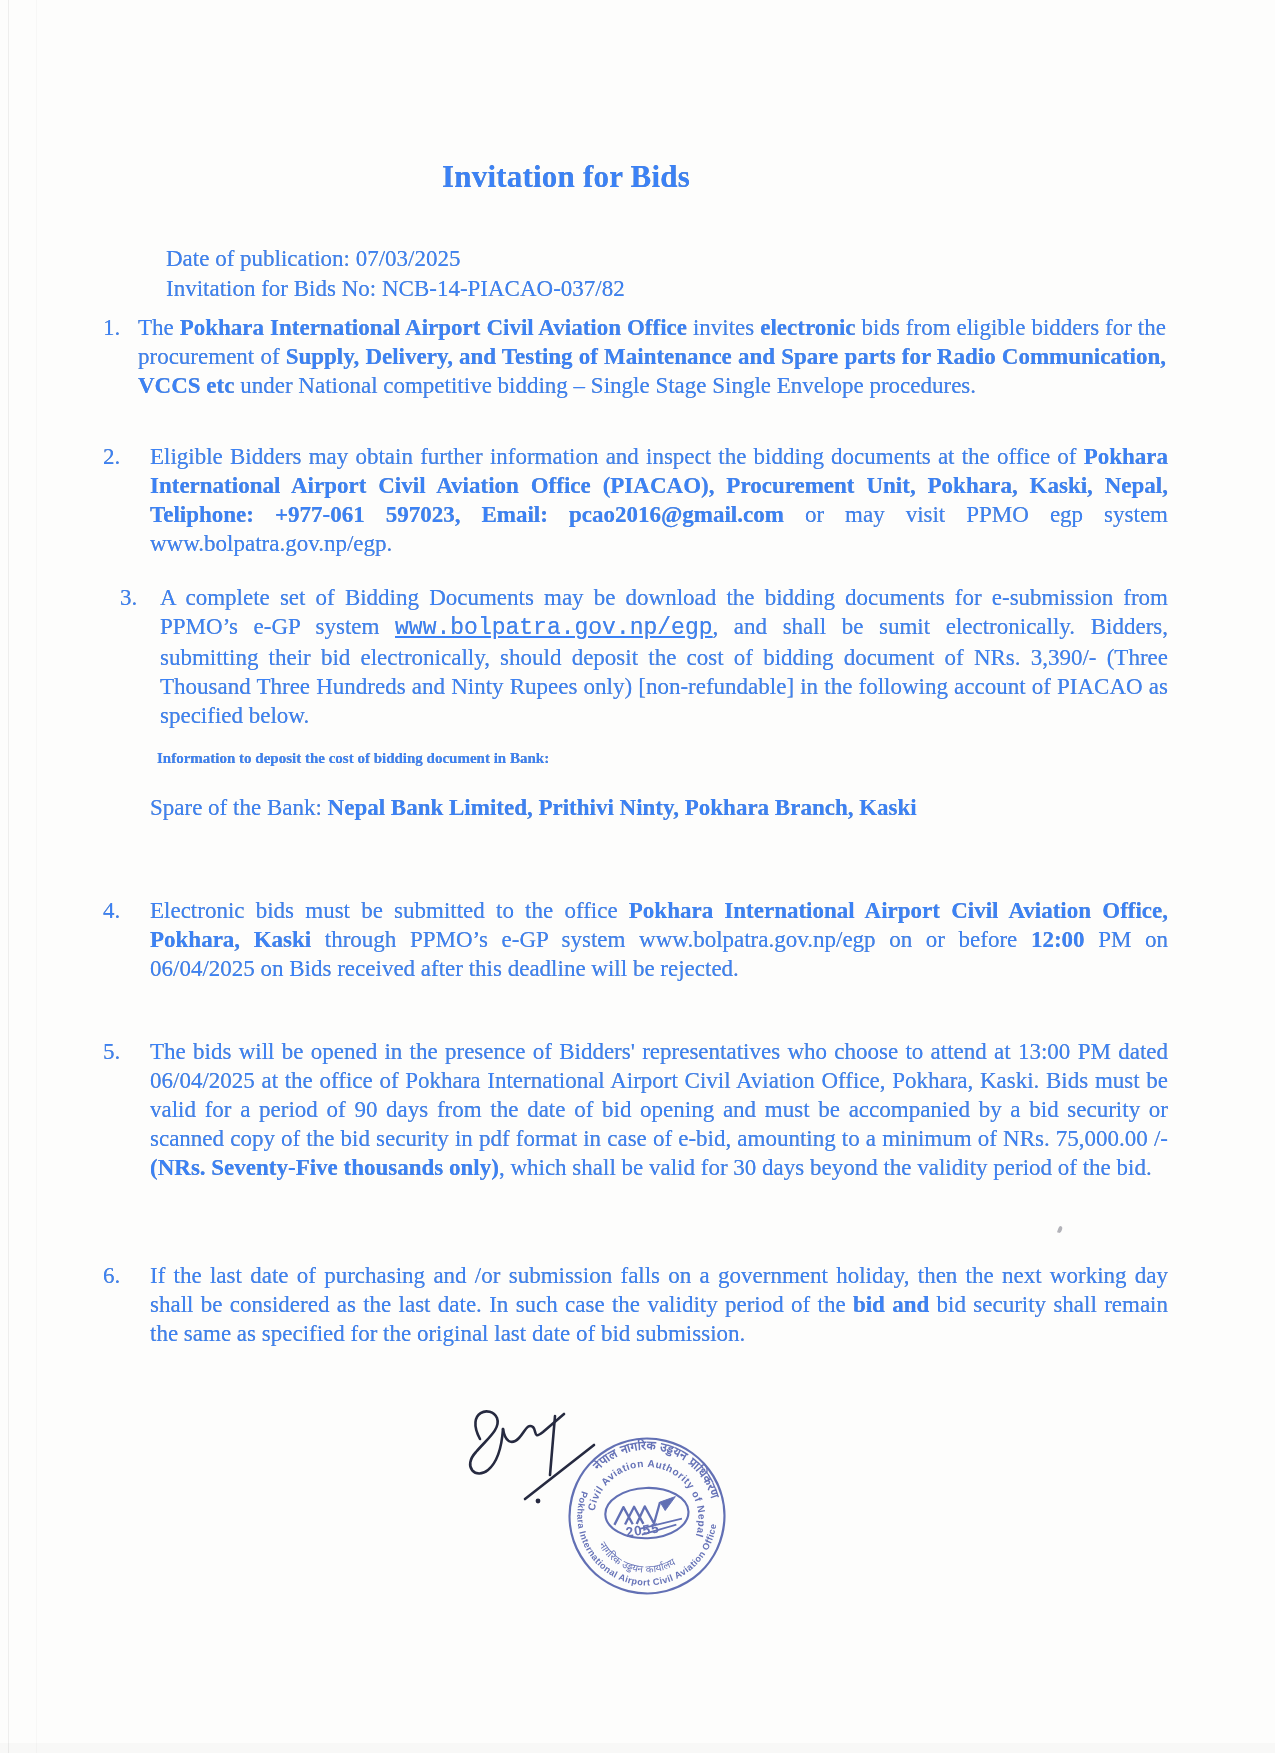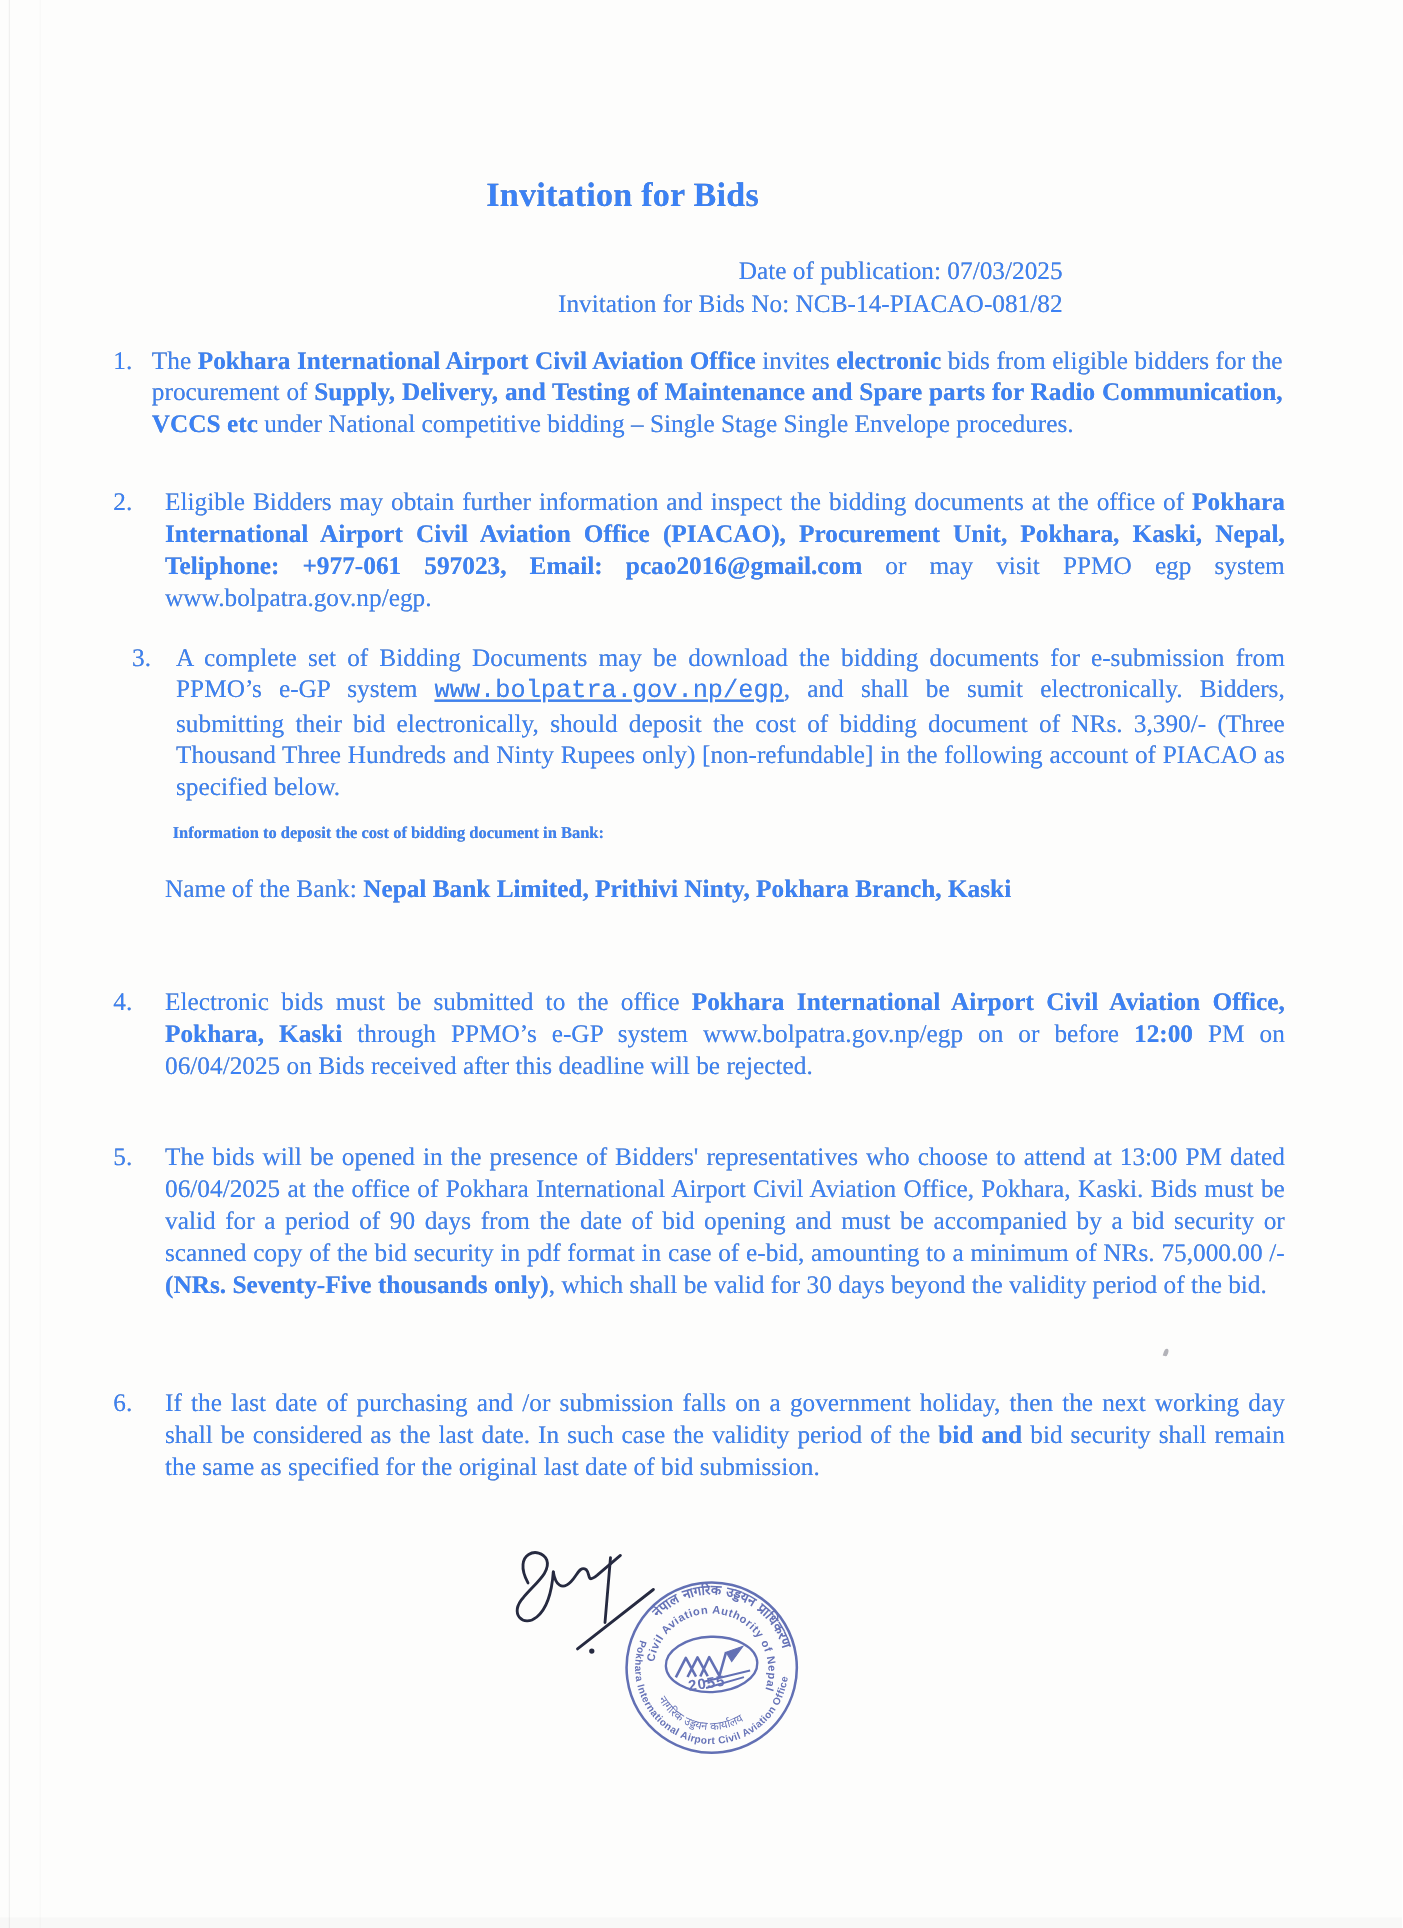--- a/index.html
+++ b/index.html
@@ -14,21 +14,21 @@
   .edge-left2{position:absolute;left:36px;top:0;width:1px;height:100%;background:rgba(0,0,0,.025);}
   .edge-bottom{position:absolute;left:0;bottom:0;width:100%;height:10px;background:rgba(0,0,0,.02);}
   .speck{position:absolute;left:1058px;top:1226px;width:4px;height:7px;border-radius:50% 50% 50% 0;background:rgba(40,40,60,.35);transform:rotate(18deg);}
 
   .doc-title{
     position:absolute;top:138px;left:166px;width:800px;
     text-align:center;font-size:31px;font-weight:bold;letter-spacing:.2px;
     text-shadow:0 0 .5px rgba(20,20,20,.5);
   }
   .meta{
-    position:absolute;top:232px;left:166px;width:800px;text-align:right;
+    position:absolute;top:244px;left:166px;width:800px;text-align:left;
     font-size:23px;line-height:30px;text-shadow:0 0 .4px rgba(20,20,20,.45);
   }
   .para{
     position:absolute;font-size:23px;line-height:29px;
     text-shadow:0 0 .4px rgba(20,20,20,.45);
   }
   .para .num{position:absolute;left:0;top:0;}
   .para .ptxt{display:block;text-align:justify;}
   .p1{top:313px;left:103px;width:1063px;}  .p1 .ptxt{padding-left:35px;}
   .p2{top:442px;left:103px;width:1065px;}  .p2 .ptxt{padding-left:47px;}
@@ -73,42 +73,42 @@
 
 <div class="sheet">
   <div class="edge-left"></div>
   <div class="edge-left2"></div>
   <div class="edge-bottom"></div>
 
   <h1 class="doc-title">Invitation for Bids</h1>
 
   <div class="meta">
     <div>Date of publication: 07/03/2025</div>
-    <div>Invitation for Bids No: NCB-14-PIACAO-081/82</div>
+    <div>Invitation for Bids No: NCB-14-PIACAO-037/82</div>
   </div>
 
   <div class="para p1">
     <span class="num">1.</span>
     <div class="ptxt"><span>The </span><span class="b">Pokhara International Airport Civil Aviation Office</span><span> invites </span><span class="b i">electronic</span><span> bids from eligible bidders for the procurement of </span><span class="b i">Supply, Delivery, and Testing of Maintenance and Spare parts for Radio Communication, VCCS etc</span><span> under National competitive bidding – Single Stage Single Envelope procedures.</span></div>
   </div>
 
   <div class="para p2">
     <span class="num">2.</span>
     <div class="ptxt"><span>Eligible Bidders may obtain further information and inspect the bidding documents at the office of </span><span class="b i">Pokhara International Airport Civil Aviation Office (PIACAO), Procurement Unit, Pokhara, Kaski, Nepal, Teliphone: +977-061 597023, Email: pcao2016@gmail.com</span><span> or may visit PPMO egp system www.bolpatra.gov.np/egp.</span></div>
   </div>
 
   <div class="para p3">
     <span class="num">3.</span>
     <div class="ptxt"><span>A complete </span><span class="i">set</span><span> of Bidding Documents may be download the bidding documents for e-submission from PPMO’s e-GP system </span><span class="u">www.bolpatra.gov.np/egp</span><span>, and shall be sumit electronically. Bidders, submitting their bid electronically, should deposit the cost of bidding document of NRs. 3,390/- (Three Thousand Three Hundreds and Ninty Rupees only) [non-refundable] in the following account of PIACAO as specified below.</span></div>
   </div>
 
   <div class="bank-head">Information to deposit the cost of bidding document in Bank:</div>
 
   <div class="bank-lines">
-    <div><span>Name of the Bank: </span><span class="b">Nepal Bank Limited, Prithivi Ninty, Pokhara Branch, Kaski</span></div>
+    <div><span>Spare of the Bank: </span><span class="b">Nepal Bank Limited, Prithivi Ninty, Pokhara Branch, Kaski</span></div>
   </div>
 
   <div class="para p4">
     <span class="num">4.</span>
     <div class="ptxt"><span>Electronic bids must be submitted to the office </span><span class="b">Pokhara International Airport Civil Aviation Office, Pokhara, Kaski</span><span> through PPMO’s e-GP system www.bolpatra.gov.np/egp on or before </span><span class="b">12:00</span><span> PM on 06/04/2025 on Bids received after this deadline will be rejected.</span></div>
   </div>
 
   <div class="para p5">
     <span class="num">5.</span>
     <div class="ptxt"><span>The bids will be opened in the presence of Bidders' representatives who choose to attend at 13:00 PM dated 06/04/2025 at the office of Pokhara International Airport Civil Aviation Office, Pokhara, Kaski. Bids must be valid for a period of 90 days from the date of bid opening and must be accompanied by a bid security or scanned copy of the bid security in pdf format in case of e-bid, amounting to a minimum of NRs. 75,000.00 /- </span><span class="b i">(NRs. Seventy-Five thousands only)</span><span>, which shall be valid for 30 days beyond the validity period of the bid.</span></div>

